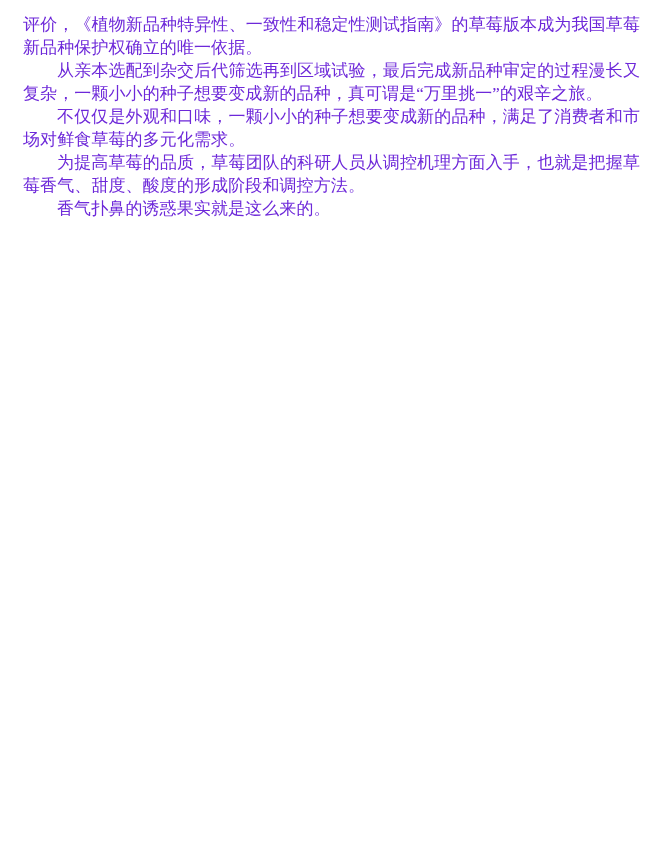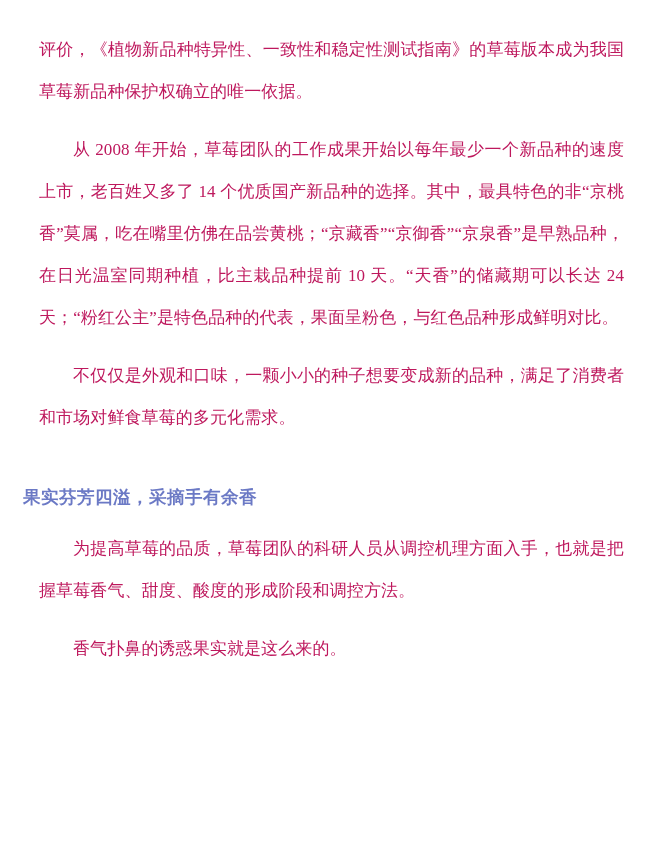--- a/index.html
+++ b/index.html
@@ -14,24 +14,24 @@
     font-family: "Liberation Serif", "DejaVu Serif", serif;
   }
   .page {
     box-sizing: border-box;
     width: 663px;
     height: 868px;
     padding: 13px 23px 0 23px;
     background: #ffffff;
   }
   .doc p {
-    margin: 16px;
+    margin: 0;
     font-size: 17px;
-    line-height: 42px;
-    color: #be185d;
+    line-height: 23px;
+    color: #6d28d9;
     text-align: justify;
     text-justify: inter-ideograph;
     letter-spacing: 0.1px;
   }
   .doc p.indent {
     text-indent: 2em;
   }
   .doc h2 {
     margin: 43px 0 0 0;
     font-size: 17.5px;
@@ -40,19 +40,18 @@
     font-family: "Liberation Sans", "DejaVu Sans", sans-serif;
     letter-spacing: 0.5px;
   }
 </style>
 </head>
 <body>
 
 <div class="page">
   <div class="doc" style="color: rgb(29, 29, 29);">
       <p>评价，《植物新品种特异性、一致性和稳定性测试指南》的草莓版本成为我国草莓新品种保护权确立的唯一依据。</p>
-      <p class="indent">从 2008 年开始，草莓团队的工作成果开始以每年最少一个新品种的速度上市，老百姓又多了 14 个优质国产新品种的选择。其中，最具特色的非“京桃香”莫属，吃在嘴里仿佛在品尝黄桃；“京藏香”“京御香”“京泉香”是早熟品种，在日光温室同期种植，比主栽品种提前 10 天。“天香”的储藏期可以长达 24 天；“粉红公主”是特色品种的代表，果面呈粉色，与红色品种形成鲜明对比。</p>
+      <p class="indent">从亲本选配到杂交后代筛选再到区域试验，最后完成新品种审定的过程漫长又复杂，一颗小小的种子想要变成新的品种，真可谓是“万里挑一”的艰辛之旅。</p>
       <p class="indent">不仅仅是外观和口味，一颗小小的种子想要变成新的品种，满足了消费者和市场对鲜食草莓的多元化需求。</p>
-      <h2 style="color: rgb(107, 121, 197);">果实芬芳四溢，采摘手有余香</h2>
       <p class="indent">为提高草莓的品质，草莓团队的科研人员从调控机理方面入手，也就是把握草莓香气、甜度、酸度的形成阶段和调控方法。</p>
       <p class="indent">香气扑鼻的诱惑果实就是这么来的。</p>
     </div>
 </div>
 
 </body></html>

